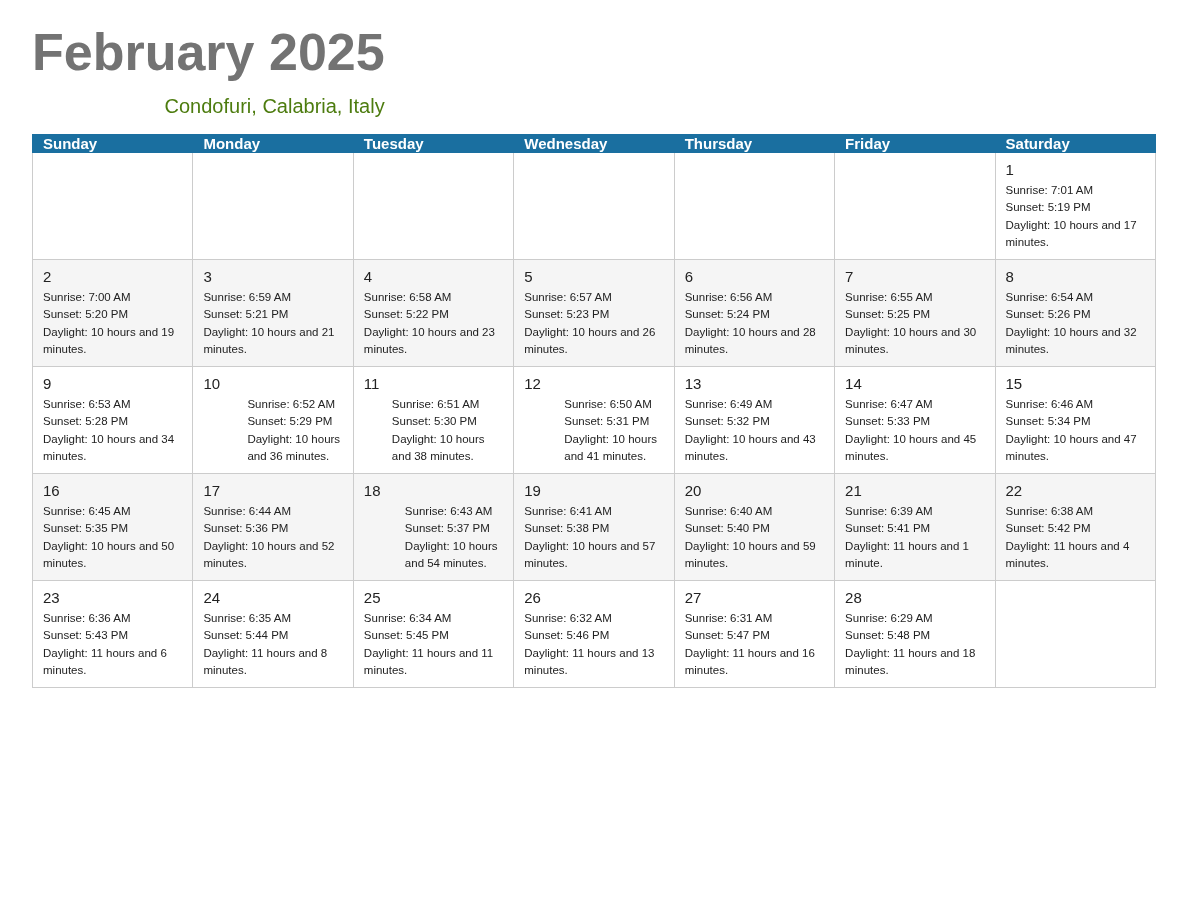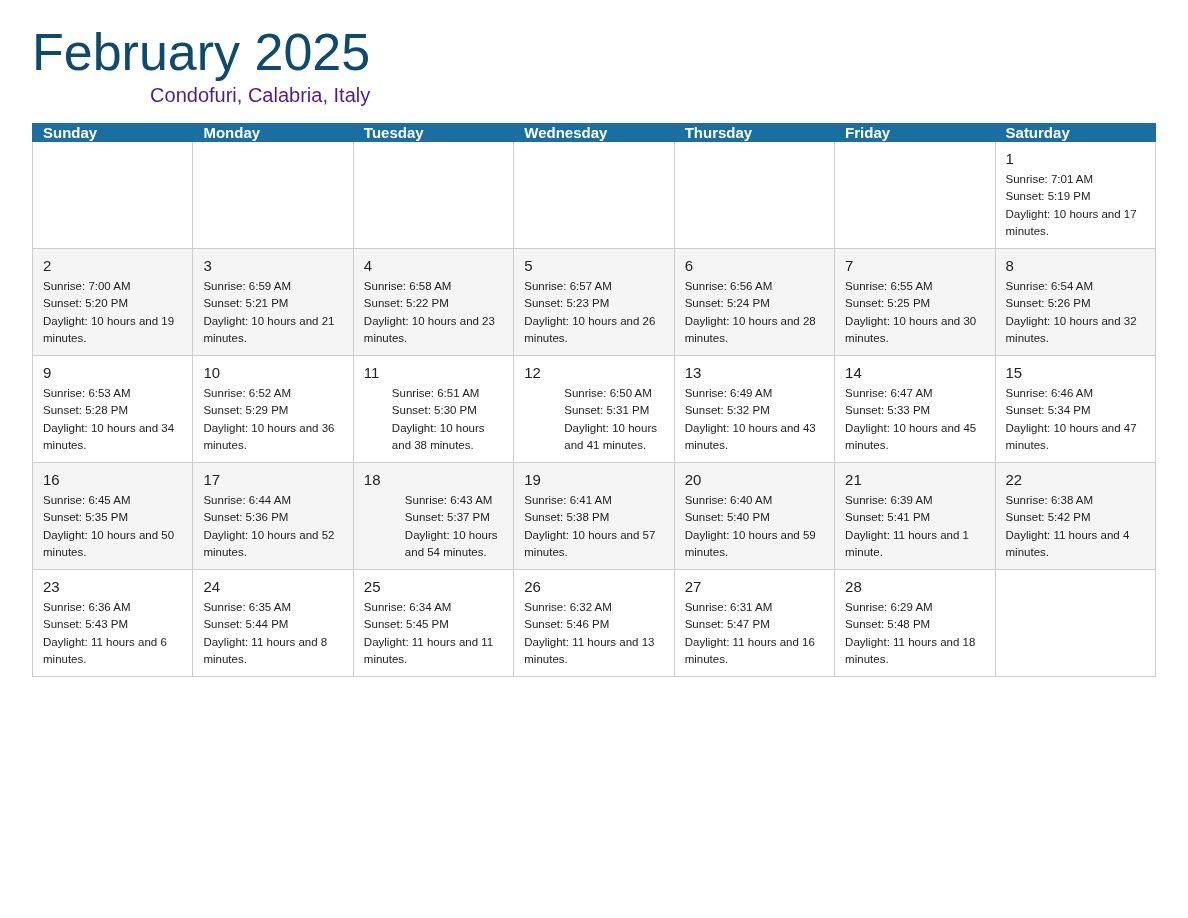--- a/index.html
+++ b/index.html
@@ -44,28 +44,28 @@
       font-size: 22px;
       font-weight: bold;
       color: #1a7abf;
       margin-left: 2px;
     }
     .title-block {
       text-align: right;
     }
     .calendar-title {
       font-size: 52px;
-      font-weight: normal;
-      color: #0c4a6e;
+      font-weight: bold;
+      color: #737373;
       line-height: 1.1;
     }
     .calendar-subtitle {
       font-size: 20px;
-      color: #4c1d95;
-      margin-top: 3px;
+      color: #4d7c0f;
+      margin-top: 14px;
     }
     .calendar {
       width: 100%;
       border-collapse: collapse;
       border: 1px solid #bbb;
     }
     .calendar th {
       background-color: #1a6fa0;
       color: #fff;
       font-size: 15px;
@@ -195,21 +195,21 @@
       </tr>
       <tr>
         <td>
           <span class="day-num">9</span>
           <div class="day-info" style="white-space: pre-line;">Sunrise: 6:53 AM
 Sunset: 5:28 PM
 Daylight: 10 hours and 34 minutes.</div>
         </td>
         <td>
           <span class="day-num">10</span>
-          <div class="day-info" style="white-space: pre-line;">Sunrise: 6:52 AM
+          <div class="day-info" style="white-space: pre-line; margin-left: 44px;">Sunrise: 6:52 AM
 Sunset: 5:29 PM
 Daylight: 10 hours and 36 minutes.</div>
         </td>
         <td>
           <span class="day-num">11</span>
           <div class="day-info" style="white-space: pre-line; margin-left: 28px;">Sunrise: 6:51 AM
 Sunset: 5:30 PM
 Daylight: 10 hours and 38 minutes.</div>
         </td>
         <td>

